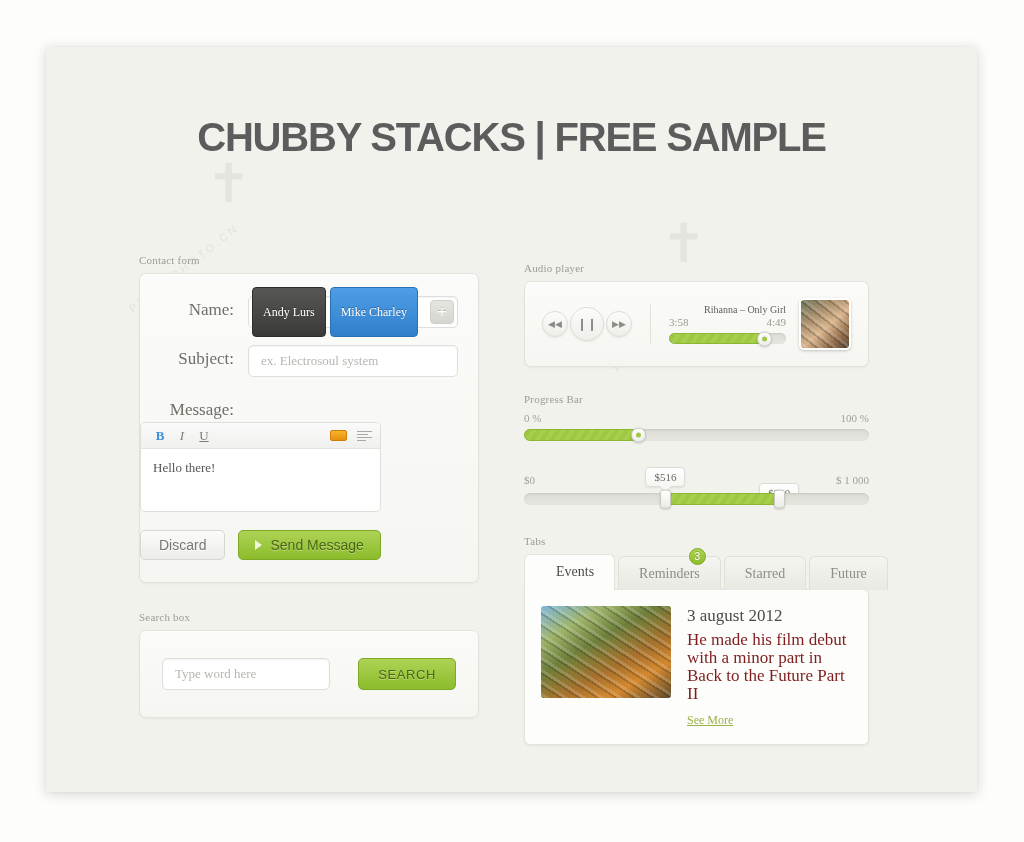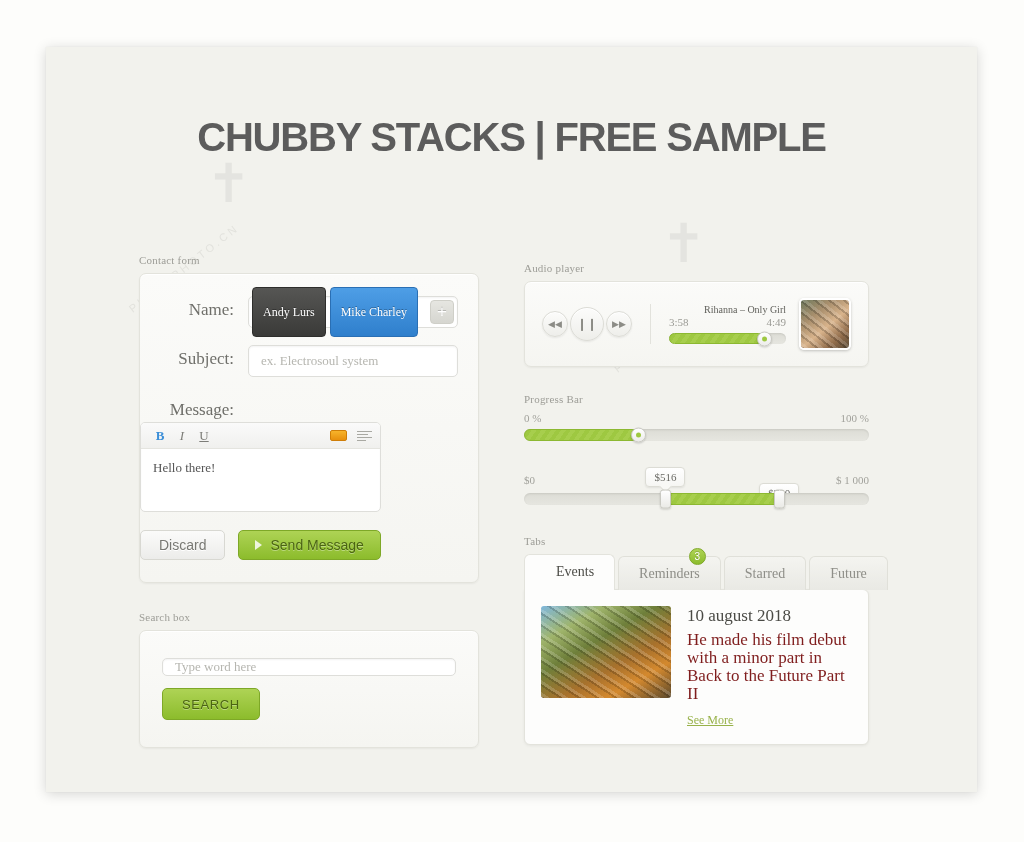--- a/index.html
+++ b/index.html
@@ -190,21 +190,21 @@
     padding: 3px 16px;
   }
   .play-tri {
     width: 0; height: 0;
     border-left: 7px solid rgba(255,255,255,.82);
     border-top: 5px solid transparent;
     border-bottom: 5px solid transparent;
   }
 
   
-  .search-card { padding: 27px 22px; display: flex; gap: 12px; align-items: flex-start; flex-direction: column; }
+  .search-card { padding: 27px 22px; display: flex; gap: 28px; align-items: center; }
   .search-input { flex: 1; height: 32px; }
   .btn-search {
     background: linear-gradient(180deg,#aed355 0%,#8cbc2c 100%);
     border: 1px solid #7ea827;
     border-radius: 5px;
     color: #4b6512;
     font-size: 13px;
     letter-spacing: .6px;
     height: 32px;
     padding: 0 19px;
@@ -531,21 +531,21 @@
     <div>
       <div class="tabs-head" id="tabs-head">
           <div class="tab active"><span>Events</span></div>
           <div class="tab"><span>Reminders</span><span class="badge">3</span></div>
           <div class="tab"><span>Starred</span></div>
           <div class="tab"><span>Future</span></div>
         </div>
       <div class="tab-body">
         <div class="thumb"></div>
         <div>
-          <div class="tb-title">10 august 2018</div>
+          <div class="tb-title">3 august 2012</div>
           <div class="tb-text">He made his film debut with a minor part in Back to the Future Part II</div>
           <a class="tb-link" href="#">See More</a>
         </div>
       </div>
     </div>
 
   </div>
 </div>
 
 </body></html>

